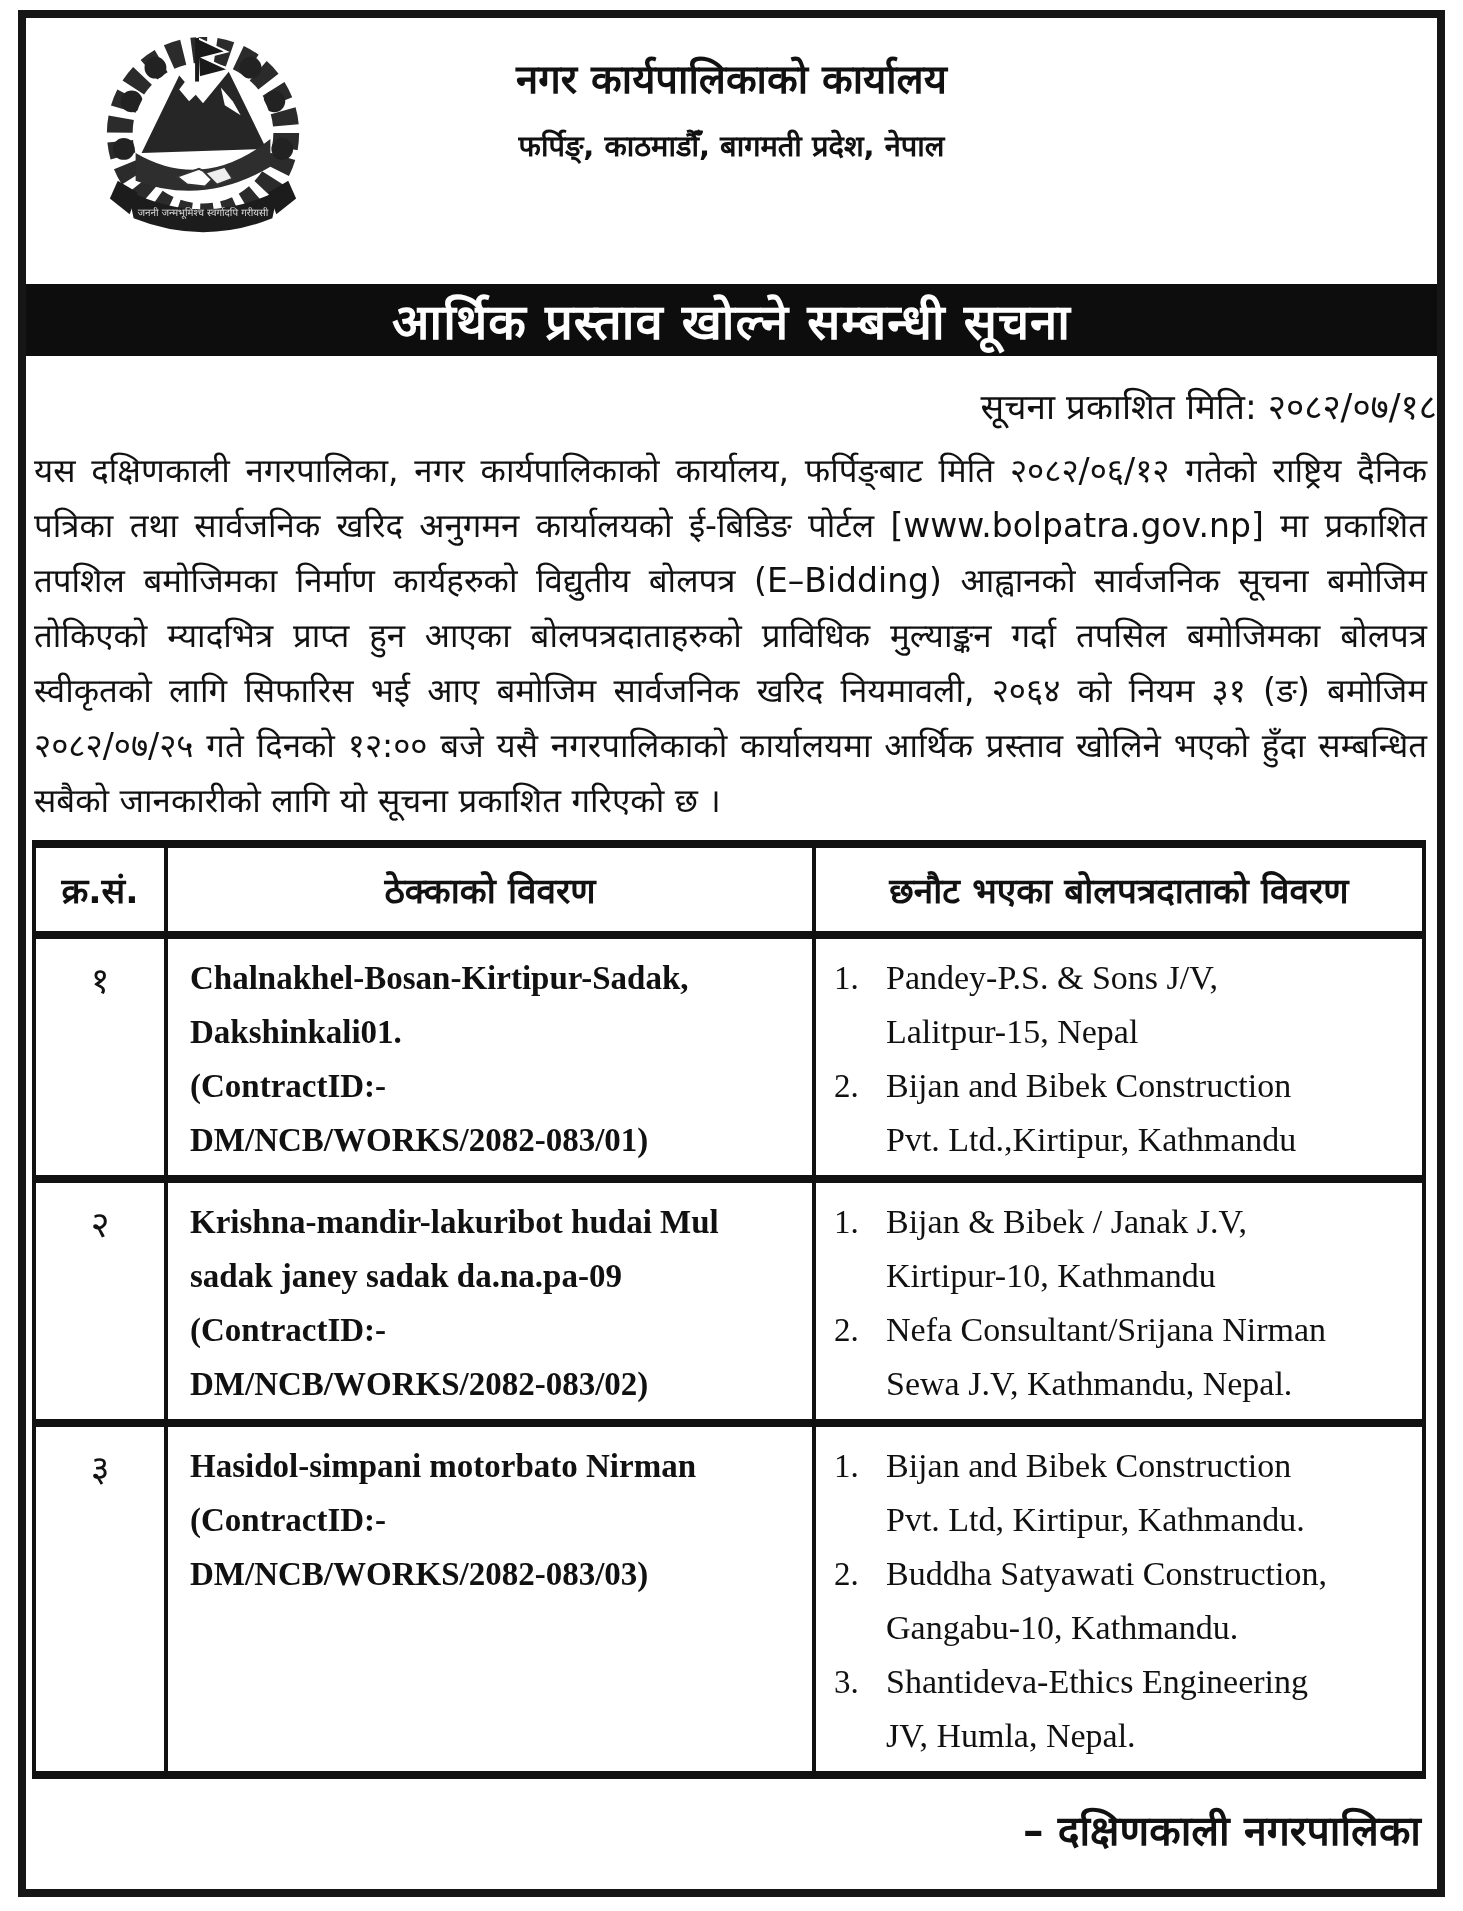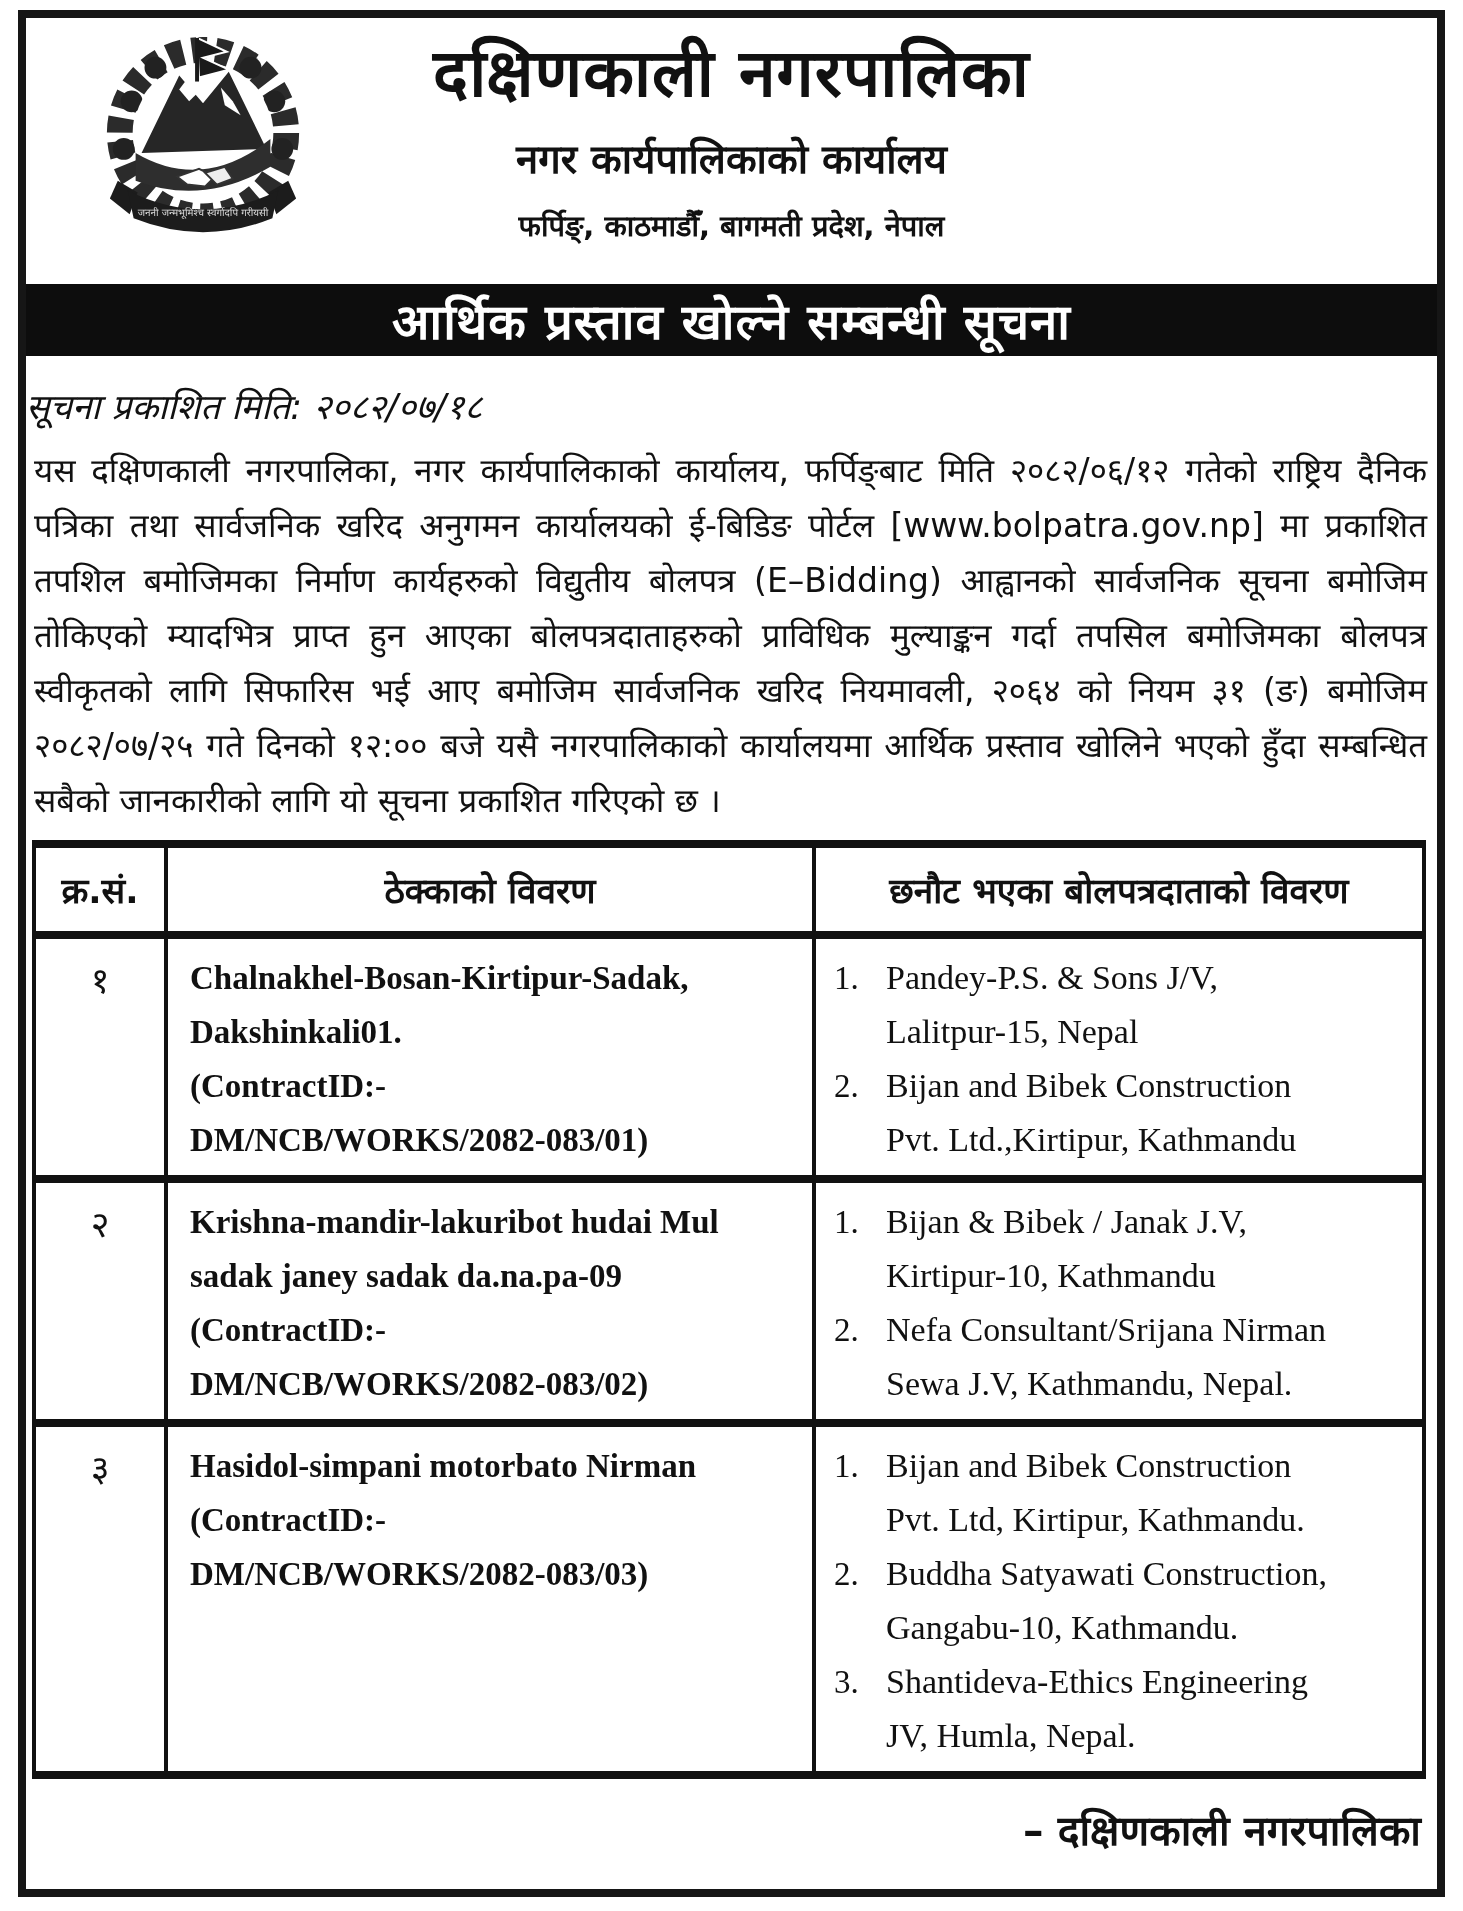--- a/index.html
+++ b/index.html
@@ -35,21 +35,21 @@
   .address-line { font-size: 29px; font-weight: 800; line-height: 60px; margin-top: 6px; }
   
   .banner {
     margin-top: 14px;
     background: #0d0d0d;
     height: 72px;
     display: flex; align-items: center; justify-content: center;
   }
   .banner-title { color: #ffffff; font-size: 49px; font-weight: 800; letter-spacing: 1px; }
   
-  .date-line { text-align: left; font-size: 35px; margin-top: 26px; font-style: italic; }
+  .date-line { text-align: right; font-size: 35px; margin-top: 26px; }
   .notice-body {
     margin: 14px 10px 0 8px;
     font-size: 33px; line-height: 55px;
     text-align: justify;
   }
   .schedule-heading { text-align: center; font-size: 38px; font-weight: 800; margin-top: 14px; }
   
   .sched {
     border-collapse: collapse;
     margin: 12px 0 0 6px;
@@ -122,21 +122,20 @@
 
         <path d="M104 6 L134 20 L110 26 L136 38 L106 46 Z" fill="#1a1a1a" stroke="#ffffff" stroke-width="2"></path>
         <path d="M104 6 L104 50" stroke="#1a1a1a" stroke-width="4"></path>
 
         <path d="M24 150 L44 162 L36 184 L16 168 Z" fill="#1c1c1c"></path>
         <path d="M196 150 L176 162 L184 184 L204 168 Z" fill="#1c1c1c"></path>
         <path d="M34 160 Q110 198 186 160 L180 188 Q110 216 40 188 Z" fill="#1c1c1c"></path>
         <text x="110" y="186" font-size="10" fill="#dddddd" text-anchor="middle">जननी जन्मभूमिश्च स्वर्गादपि गरीयसी</text>
       </svg>
       <div class="masthead-text">
-        <h1 class="muni-title">दक्षिणकाली नगरपालिका</h1>
         <div class="office-line">नगर कार्यपालिकाको कार्यालय</div>
         <div class="address-line">फर्पिङ्, काठमाडौँ, बागमती प्रदेश, नेपाल</div>
       </div>
     </div>
 
     <div class="banner">
       <span class="banner-title">आर्थिक प्रस्ताव खोल्ने सम्बन्धी सूचना</span>
     </div>
 
     <div class="date-line">सूचना प्रकाशित मिति: २०८२/०७/१८</div>

